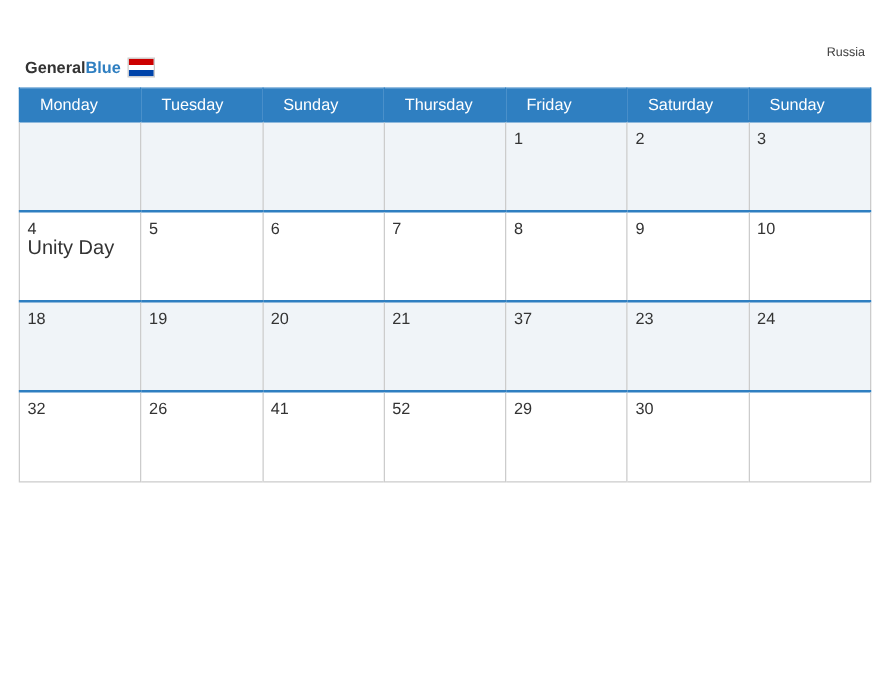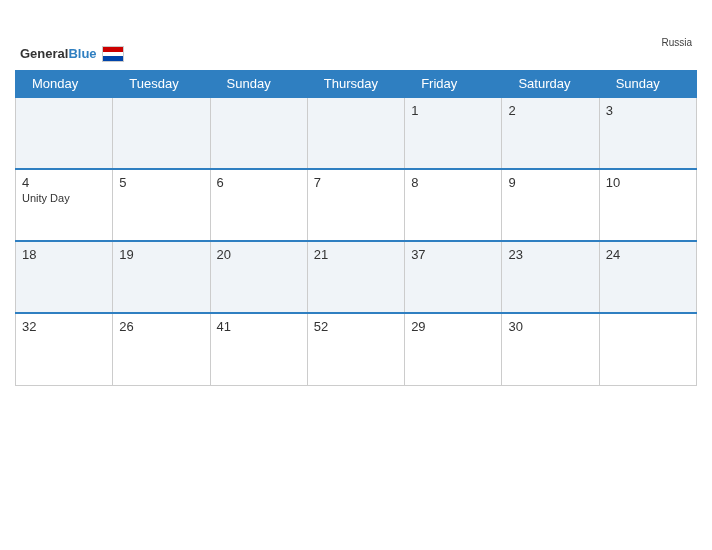--- a/index.html
+++ b/index.html
@@ -103,21 +103,21 @@
       border-top: 2px solid #2f7fc1;
       border-bottom: none;
       width: calc(100% / 7);
     }
     .day-number {
       font-size: 13px;
       color: #333;
       display: block;
     }
     .day-event {
-      font-size: 11px;
+      font-size: 16px;
       color: #333;
       margin-top: 12px;
     }
     .empty-cell {
       background-color: inherit;
     }
   </style>
 </head>
 <body>
 

